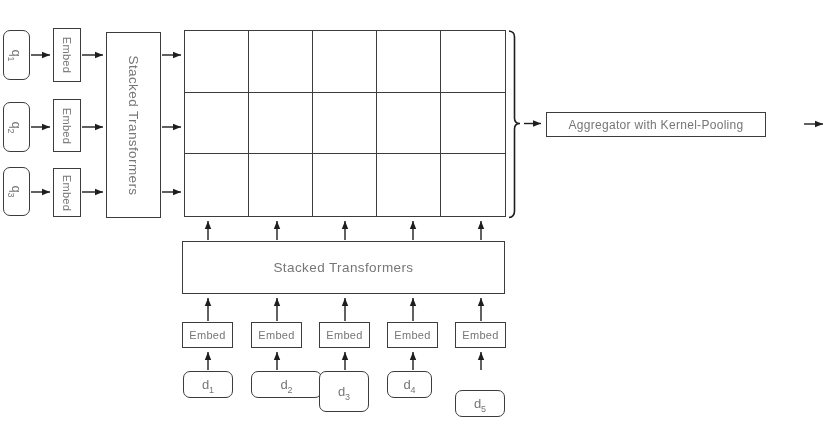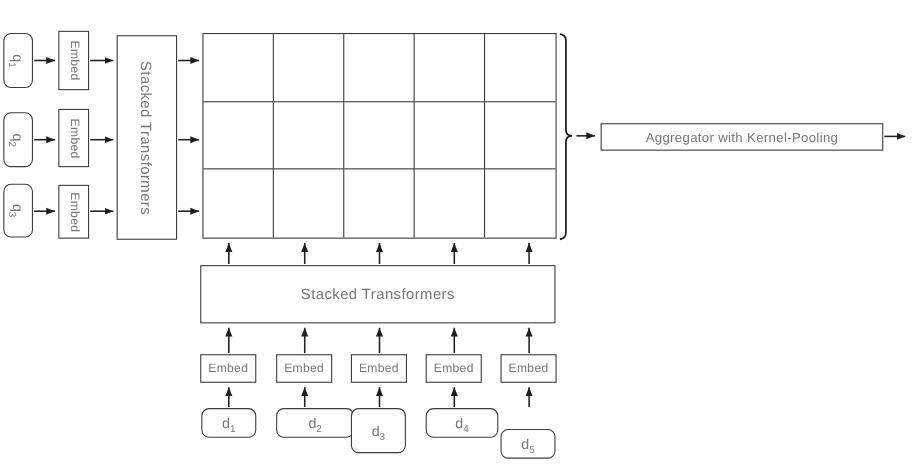--- a/index.html
+++ b/index.html
@@ -34,31 +34,31 @@
 
   
   .q1{left:3px;  top:30px;  width:27px; height:50px;}
   .q2{left:3px;  top:102px; width:27px; height:50px;}
   .q3{left:3px;  top:167px; width:27px; height:49px;}
   .ev1{left:53px; top:28px;  width:28px; height:54px;}
   .ev2{left:53px; top:99px;  width:28px; height:53px;}
   .ev3{left:53px; top:168px; width:28px; height:49px;}
   .stleft{left:106px; top:32px; width:55px; height:186px;}
   .igrid{left:184px; top:30px; width:322px; height:187px;}
-  .aggbox{left:546px; top:112px; width:257px; height:25px;}
+  .aggbox{left:546px; top:112px; width:220px; height:25px;}
   .stbottom{left:182px; top:241px; width:323px; height:53px;}
   .eb1{left:182px; top:322px; width:51px; height:26px;}
   .eb2{left:251px; top:322px; width:51px; height:26px;}
   .eb3{left:319px; top:322px; width:51px; height:26px;}
   .eb4{left:387px; top:322px; width:51px; height:26px;}
   .eb5{left:455px; top:322px; width:51px; height:26px;}
   .d1{left:183px; top:371px; width:50px; height:27px;}
   .d2{left:251px; top:371px; width:71px; height:27px;}
   .d3{left:319px; top:371px; width:50px; height:41px;}
-  .d4{left:387px; top:371px; width:66px; height:27px;}
+  .d4{left:387px; top:371px; width:45px; height:27px;}
   .d5{left:455px; top:371px; width:50px; height:27px;margin-top:19px;}
 </style>
 </head>
 <body>
 
 <div class="canvas">
 
   <svg class="overlay" viewBox="0 0 831 430">
     <defs>
       <marker id="ah" markerWidth="9" markerHeight="8" refX="8" refY="4" orient="auto" markerUnits="userSpaceOnUse">

